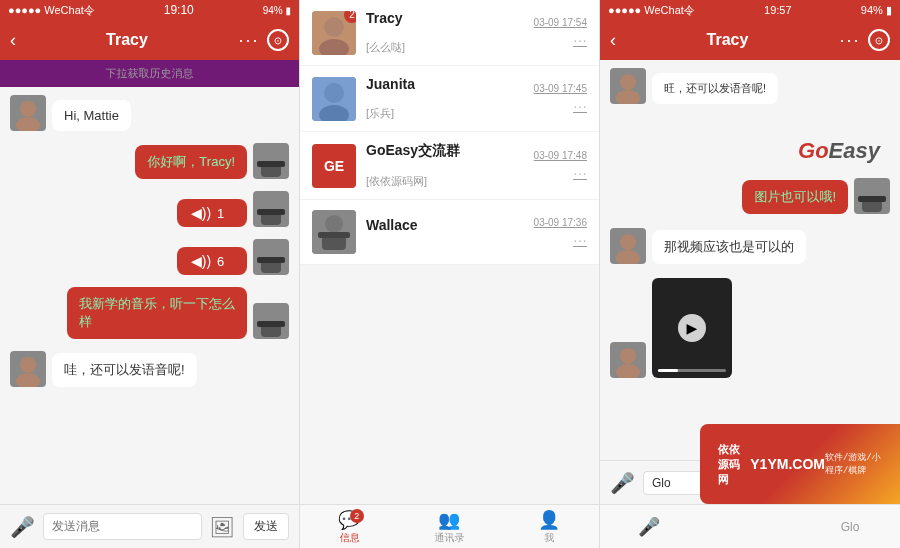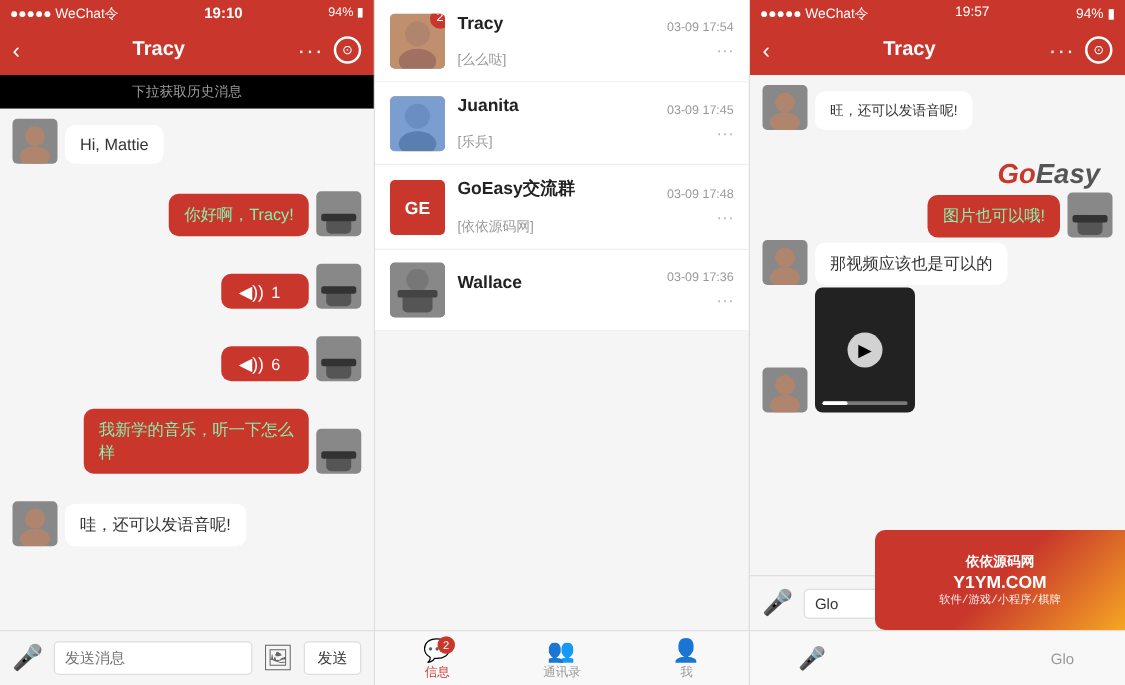--- a/index.html
+++ b/index.html
@@ -24,21 +24,21 @@
     .status-bar {
       background: #c9372c;
       color: white;
       font-size: 11px;
       display: flex;
       justify-content: space-between;
       align-items: center;
       padding: 3px 8px;
       height: 20px;
     }
-    .status-bar .center-time { font-size: 12px; font-weight: 700; }
+    .status-bar .center-time { font-size: 12px; font-weight: 400; }
     .status-bar .right-status { font-size: 10px; }
 
     .nav-bar {
       background: #c9372c;
       color: white;
       display: flex;
       align-items: center;
       justify-content: space-between;
       padding: 6px 10px;
       height: 40px;
@@ -47,30 +47,30 @@
     .nav-title { font-size: 16px; font-weight: 600; }
     .nav-actions { display: flex; gap: 8px; align-items: center; }
     .nav-dot-menu { font-size: 18px; letter-spacing: 1px; }
     .nav-circle { width: 22px; height: 22px; border: 2px solid white; border-radius: 50%; display: flex; align-items: center; justify-content: center; font-size: 10px; }
 
     .pull-hint {
       text-align: center;
       font-size: 11px;
       color: #999;
       padding: 6px 0;
-      background: #000000;
+      background: #701a75;
     }
 
     .chat-area {
       flex: 1;
       overflow-y: auto;
       padding: 8px 10px;
       display: flex;
       flex-direction: column;
-      gap: 22px;
+      gap: 12px;
       background: #f5f5f5;
     }
 
     .msg-row {
       display: flex;
       align-items: flex-end;
       gap: 6px;
     }
     .msg-row.self {
       flex-direction: row-reverse;
@@ -205,21 +205,21 @@
       background: #c9372c;
       color: white;
       border-radius: 50%;
       width: 16px; height: 16px;
       font-size: 10px;
       display: flex; align-items: center; justify-content: center;
     }
     .conv-info { flex: 1; min-width: 0; }
     .conv-name { font-size: 14px; font-weight: 600; color: #222; }
     .conv-preview { font-size: 11px; color: #999; margin-top: 14px; white-space: nowrap; overflow: hidden; text-overflow: ellipsis; }
-    .conv-meta { text-align: right; font-size: 10px; color: #999; }
+    .conv-meta { text-align: right; font-size: 10px; color: #999; text-decoration: underline; }
     .conv-time { margin-bottom: 4px; }
 
     
     .ge-avatar {
       width: 44px; height: 44px; border-radius: 4px;
       background: #c9372c;
       display: flex; align-items: center; justify-content: center;
       color: white; font-size: 14px; font-weight: bold;
     }
 
@@ -281,21 +281,21 @@
       justify-content: space-between;
       padding: 6px 10px;
       height: 40px;
     }
     .right-chat-area {
       flex: 1;
       overflow-y: auto;
       padding: 8px 10px;
       display: flex;
       flex-direction: column;
-      gap: 2px;
+      gap: 14px;
       background: #f5f5f5;
     }
     .right-bottom-bar {
       background: #f5f5f5;
       border-top: 1px solid #e0e0e0;
       display: flex;
       align-items: center;
       padding: 6px 10px;
       height: 44px;
       gap: 8px;
@@ -352,24 +352,23 @@
     
     .watermark {
       position: absolute;
       bottom: 44px;
       right: 0;
       width: 200px;
       height: 80px;
       background: linear-gradient(135deg, #c9372c 50%, #f5a623 100%);
       border-radius: 8px 0 0 8px;
       display: flex;
-      flex-direction: column;
       align-items: center;
       justify-content: center;
-      padding: 6px 8px;
+      padding: 6px 18px;
       z-index: 10;
     }
     .watermark-title { color: white; font-size: 11px; font-weight: bold; }
     .watermark-url { color: white; font-size: 14px; font-weight: bold; }
     .watermark-sub { color: rgba(255,255,255,0.9); font-size: 9px; font-family: Liberation Mono, monospace; }
 
     
     .three-dots { color: #bbb; font-size: 14px; text-align: right; }
   </style>
 </head>

